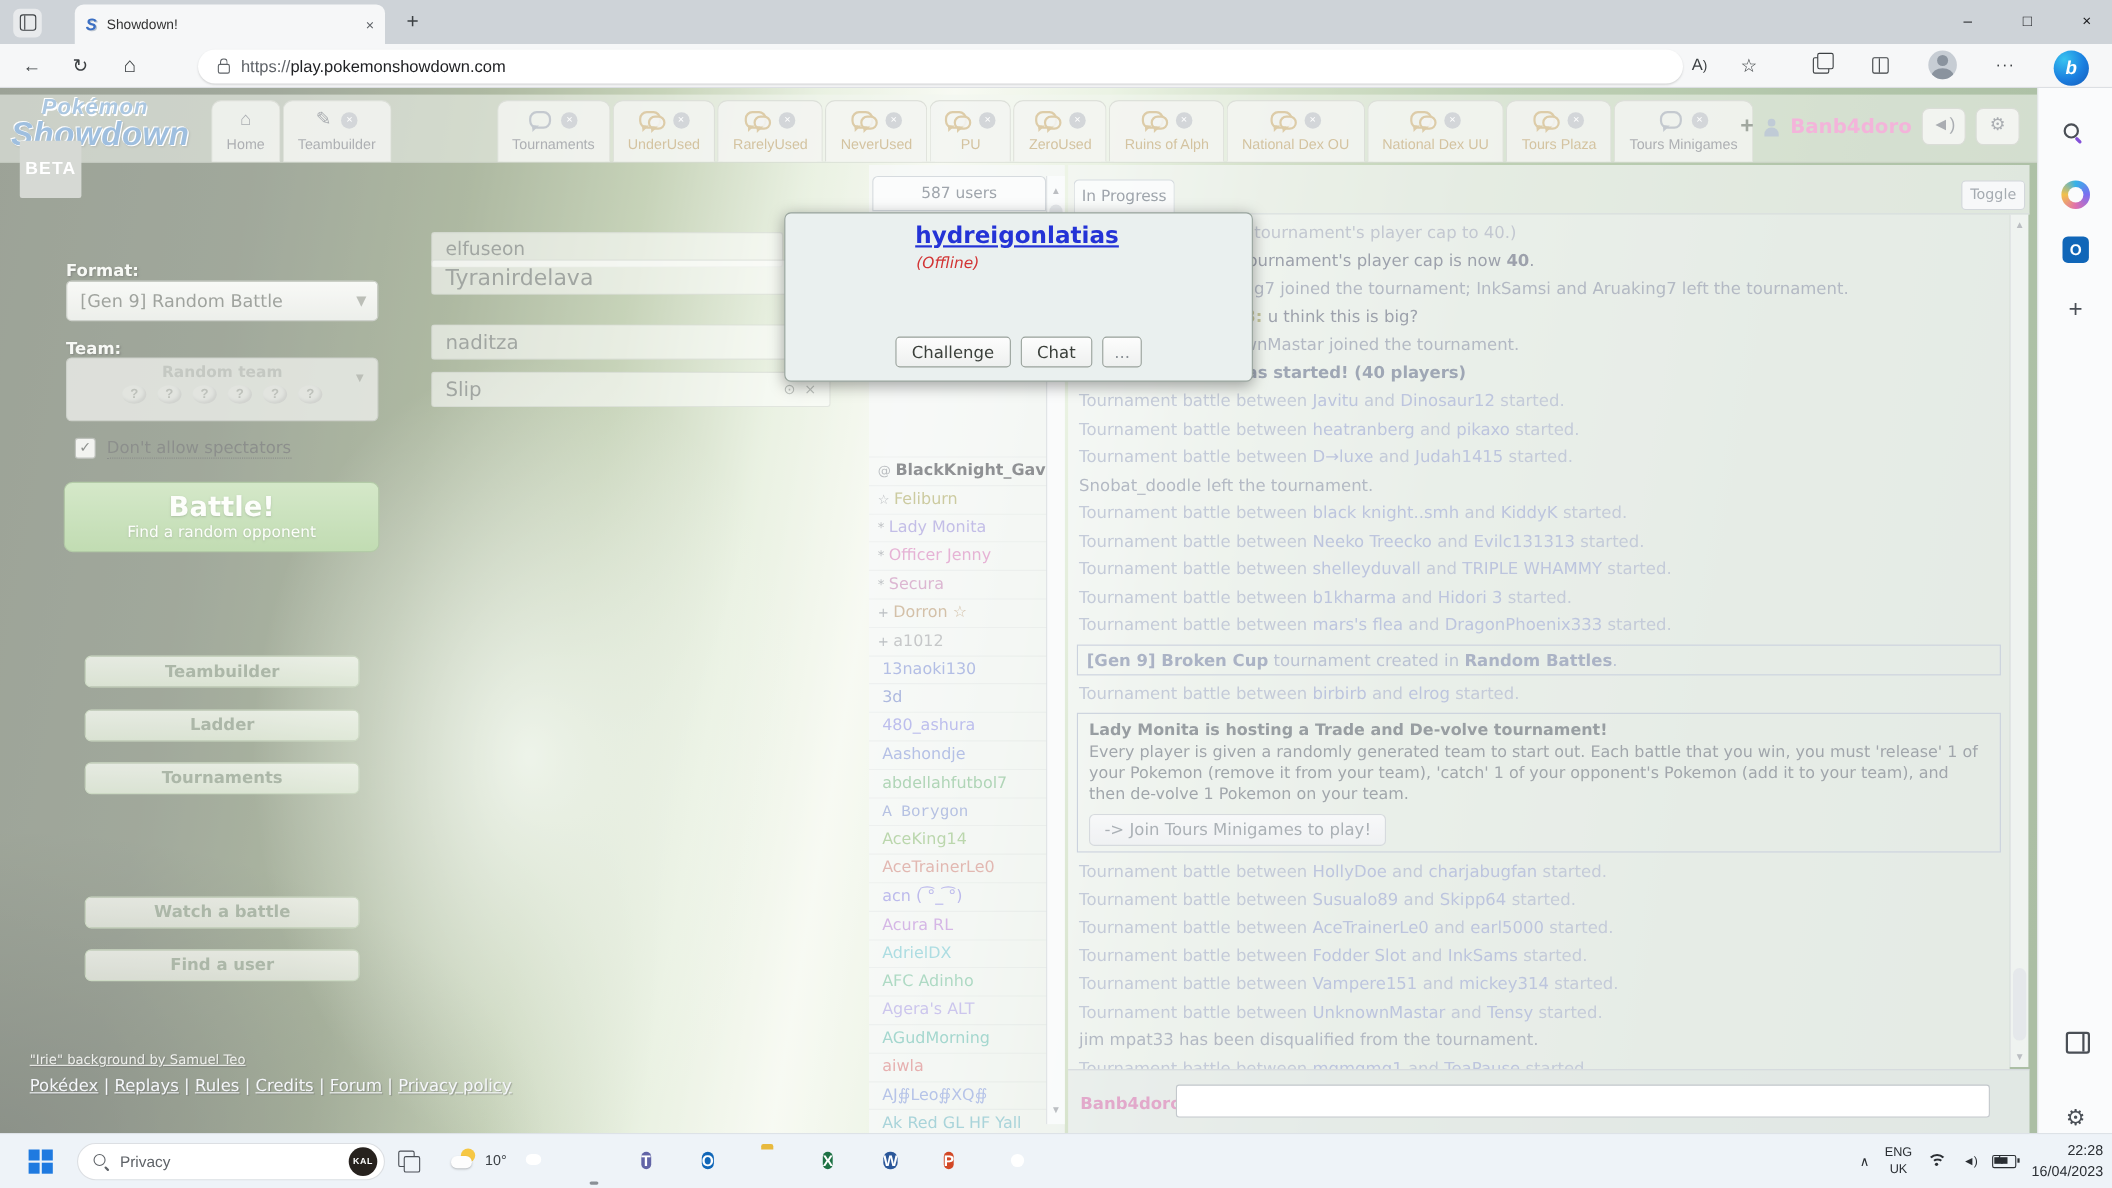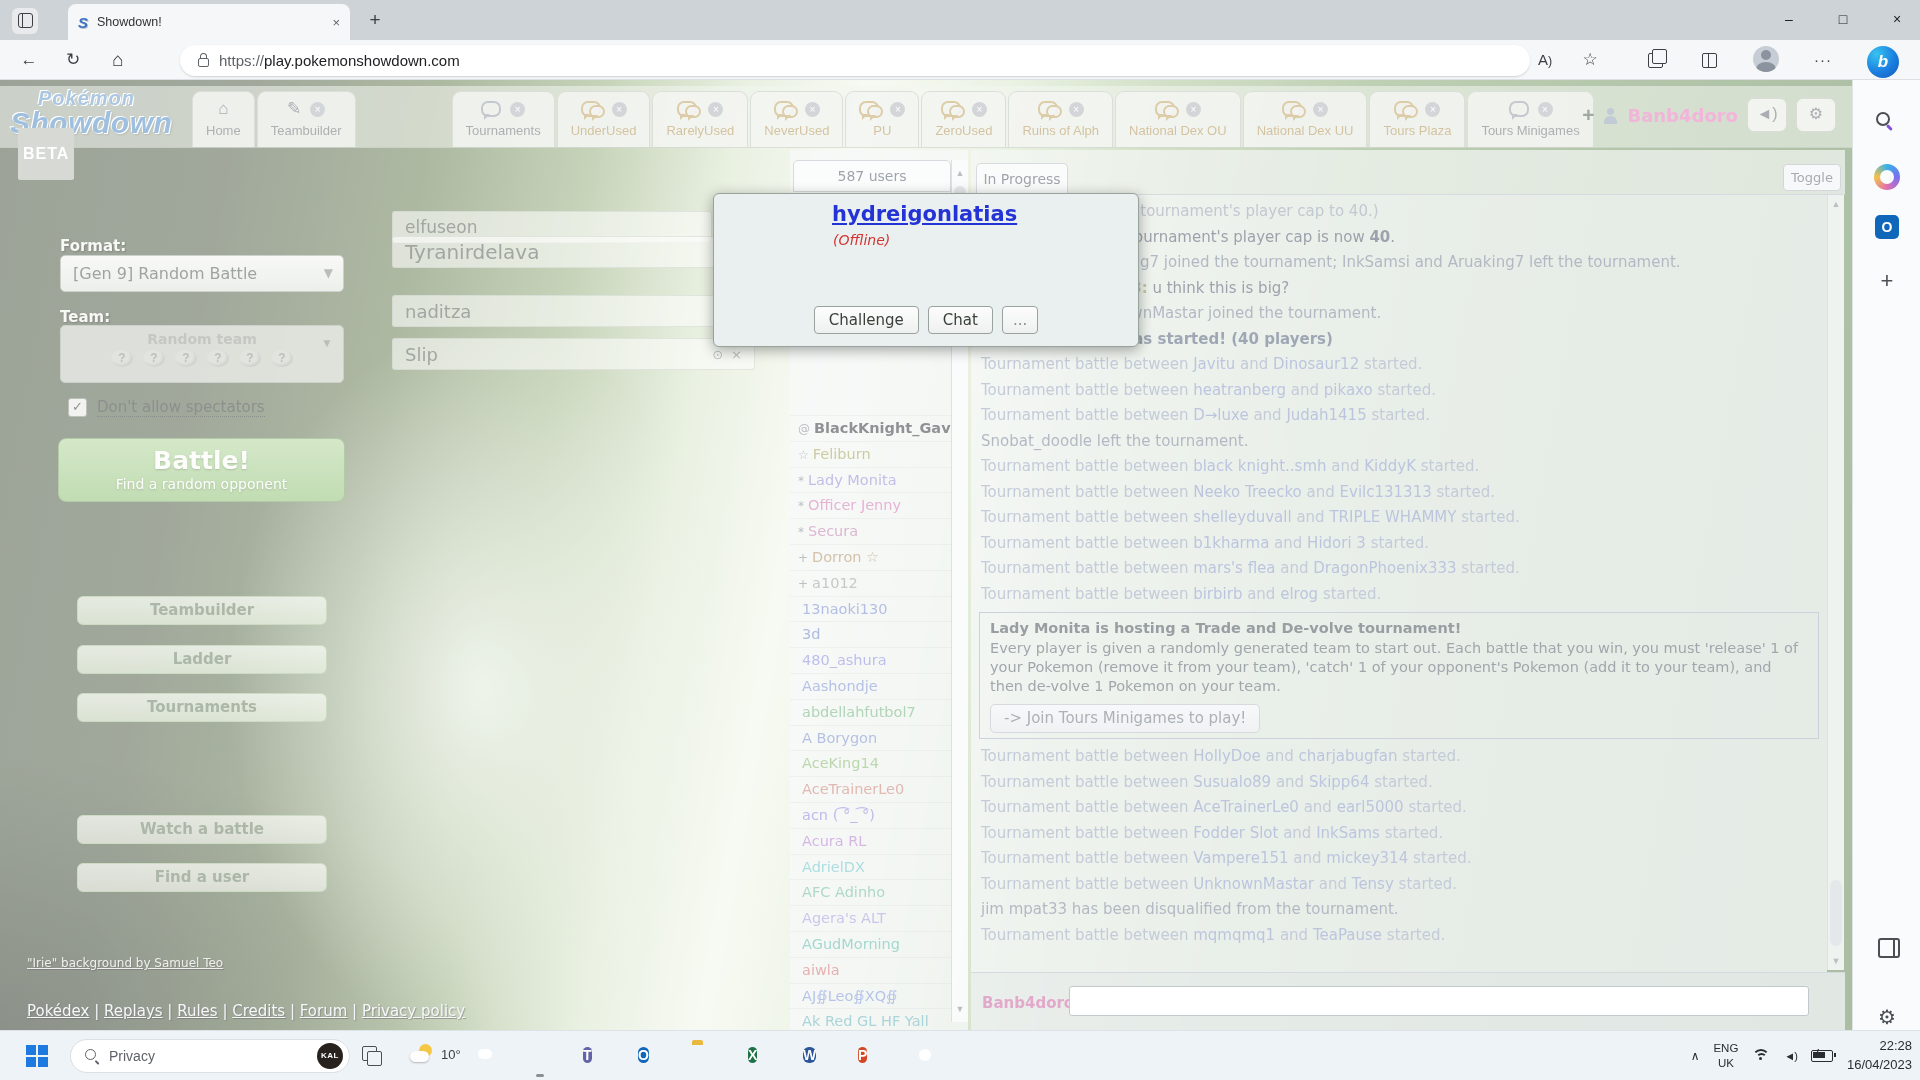--- a/index.html
+++ b/index.html
@@ -100,21 +100,21 @@
   #teambox .balls{display:flex;justify-content:center;gap:10px;margin-top:3px;}
   #teambox .qb{width:22px;height:17px;border-radius:50%;background:#cdd1c9;box-shadow:inset -2px -2px 3px rgba(0,0,0,0.15);color:#8f958a;font-weight:bold;font-size:12px;text-align:center;line-height:17px;}
   #specrow{position:absolute;left:68px;top:318px;display:flex;align-items:center;gap:10px;z-index:1;}
   #speccheck{width:17px;height:17px;background:#e8eae6;border:1px solid #8e948a;border-radius:3px;color:#3d423c;font-size:13px;line-height:16px;text-align:center;}
   #speclabel{font-family:"DejaVu Sans",sans-serif;font-size:15px;color:#3a3f3a;border-bottom:1px dotted #3a3f3a;}
   #battlebtn{position:absolute;left:58px;top:358px;width:287px;height:64px;background:linear-gradient(#b6d8a2,#95c37c);border:1px solid #7da568;border-radius:8px;text-align:center;color:#fbfdf9;font-family:"DejaVu Sans",sans-serif;text-shadow:0 1px 2px rgba(60,90,50,0.5);box-sizing:border-box;z-index:1;}
   #battlebtn .bl{font-size:25px;font-weight:bold;margin-top:7px;}
   #battlebtn .bs{font-size:14px;margin-top:1px;}
   .mbtn{position:absolute;left:77px;width:250px;height:29px;background:linear-gradient(rgba(233,240,226,0.85),rgba(209,224,196,0.85));border:1px solid #a9bf9a;border-radius:6px;text-align:center;line-height:27px;font-family:"DejaVu Sans",sans-serif;font-size:15px;font-weight:bold;color:#70846a;box-sizing:border-box;z-index:1;}
   #credit{position:absolute;left:27px;top:876px;font-family:"DejaVu Sans",sans-serif;font-size:12px;color:#e4e6e0;text-decoration:underline;text-shadow:1px 1px 1px rgba(0,0,0,0.5);z-index:1;}
-  #flinks{position:absolute;left:27px;top:898px;font-family:"DejaVu Sans",sans-serif;font-size:15px;color:#eef1f7;text-shadow:1px 1px 1px rgba(0,0,0,0.5);z-index:1;margin-top:24px;}
+  #flinks{position:absolute;left:27px;top:898px;font-family:"DejaVu Sans",sans-serif;font-size:15px;color:#eef1f7;text-shadow:1px 1px 1px rgba(0,0,0,0.5);z-index:1;}
   #flinks a{color:#eef1f7;text-decoration:underline;}
 
   
   #users-panel{position:absolute;left:790px;top:70px;width:178px;height:880px;background:rgba(241,244,246,0.75);z-index:1;}
   #users-tab{position:absolute;left:3px;top:10px;width:158px;height:32px;background:rgba(248,250,250,0.95);border:1px solid #b9c2c8;border-radius:5px 5px 0 0;text-align:center;line-height:31px;font-family:"DejaVu Sans",sans-serif;font-size:14px;color:#5a6470;box-sizing:border-box;}
   #users-scroll{position:absolute;right:0;top:10px;width:17px;height:862px;background:rgba(248,250,251,0.85);border-left:1px solid #c7ccd0;box-sizing:border-box;}
   #users-scroll .ar{position:absolute;left:0;width:16px;text-align:center;font-size:9px;color:#8a9096;}
   #users-scroll .thumb{position:absolute;left:2px;top:26px;width:12px;height:150px;background:#d3d8dc;border-radius:6px;}
   #users-list{position:absolute;left:0;top:265px;width:161px;}
   .urow{height:24.8px;line-height:24.8px;padding-left:8px;font-family:"DejaVu Sans",sans-serif;font-size:14.5px;white-space:nowrap;overflow:hidden;border-top:1px solid rgba(120,130,140,0.12);}
@@ -405,21 +405,21 @@
           <div class="urow"><span class="pfx">*</span><span class="uname" style="color: rgb(152, 143, 214);">Lady Monita</span></div>
           <div class="urow"><span class="pfx">*</span><span class="uname" style="color: rgb(212, 124, 183);">Officer Jenny</span></div>
           <div class="urow"><span class="pfx">*</span><span class="uname" style="color: rgb(195, 131, 177);">Secura</span></div>
           <div class="urow"><span class="pfx">+</span><span class="uname" style="color: rgb(181, 149, 107);">Dorron ☆</span></div>
           <div class="urow"><span class="pfx">+</span><span class="uname" style="color: rgb(158, 161, 163);">a1012</span></div>
           <div class="urow"><span class="pfx"></span><span class="uname" style="color: rgb(125, 144, 210);">13naoki130</span></div>
           <div class="urow"><span class="pfx"></span><span class="uname" style="color: rgb(116, 136, 201);">3d</span></div>
           <div class="urow"><span class="pfx"></span><span class="uname" style="color: rgb(141, 144, 224);">480_ashura</span></div>
           <div class="urow"><span class="pfx"></span><span class="uname" style="color: rgb(128, 148, 212);">Aashondje</span></div>
           <div class="urow"><span class="pfx"></span><span class="uname" style="color: rgb(119, 183, 131);">abdellahfutbol7</span></div>
-          <div class="urow"><span class="pfx"></span><span class="uname" style="color: rgb(128, 148, 206);">A Borygon</span></div>
+          <div class="urow"><span class="pfx"></span><span class="uname" style="color: rgb(128, 148, 206); font-family: Liberation Mono, monospace;">A Borygon</span></div>
           <div class="urow"><span class="pfx"></span><span class="uname" style="color: rgb(138, 186, 114);">AceKing14</span></div>
           <div class="urow"><span class="pfx"></span><span class="uname" style="color: rgb(205, 133, 122);">AceTrainerLe0</span></div>
           <div class="urow"><span class="pfx"></span><span class="uname" style="color: rgb(141, 137, 223);">acn ( ͡°_ ͡°)</span></div>
           <div class="urow"><span class="pfx"></span><span class="uname" style="color: rgb(183, 131, 212);">Acura RL</span></div>
           <div class="urow"><span class="pfx"></span><span class="uname" style="color: rgb(114, 197, 205);">AdrielDX</span></div>
           <div class="urow"><span class="pfx"></span><span class="uname" style="color: rgb(116, 191, 154);">AFC Adinho</span></div>
           <div class="urow"><span class="pfx"></span><span class="uname" style="color: rgb(167, 157, 224);">Agera's ALT</span></div>
           <div class="urow"><span class="pfx"></span><span class="uname" style="color: rgb(100, 187, 172);">AGudMorning</span></div>
           <div class="urow"><span class="pfx"></span><span class="uname" style="color: rgb(213, 119, 119);">aiwla</span></div>
           <div class="urow"><span class="pfx"></span><span class="uname" style="color: rgb(130, 153, 216);">AJ∯Leo∯XQ∯</span></div>
@@ -440,20 +440,21 @@
         <div class="msg big"><span>The tournament has started! (40 players)</span></div>
         <div class="msg battle"><span>Tournament battle between </span><span class="lnk">Javitu</span><span> and </span><span class="lnk">Dinosaur12</span><span> started.</span></div>
         <div class="msg battle"><span>Tournament battle between </span><span class="lnk">heatranberg</span><span> and </span><span class="lnk">pikaxo</span><span> started.</span></div>
         <div class="msg battle"><span>Tournament battle between </span><span class="lnk">D→luxe</span><span> and </span><span class="lnk">Judah1415</span><span> started.</span></div>
         <div class="msg info"><span>Snobat_doodle left the tournament.</span></div>
         <div class="msg battle"><span>Tournament battle between </span><span class="lnk">black knight..smh</span><span> and </span><span class="lnk">KiddyK</span><span> started.</span></div>
         <div class="msg battle"><span>Tournament battle between </span><span class="lnk">Neeko Treecko</span><span> and </span><span class="lnk">Evilc131313</span><span> started.</span></div>
         <div class="msg battle"><span>Tournament battle between </span><span class="lnk">shelleyduvall</span><span> and </span><span class="lnk">TRIPLE WHAMMY</span><span> started.</span></div>
         <div class="msg battle"><span>Tournament battle between </span><span class="lnk">b1kharma</span><span> and </span><span class="lnk">Hidori 3</span><span> started.</span></div>
         <div class="msg battle"><span>Tournament battle between </span><span class="lnk">mars's flea</span><span> and </span><span class="lnk">DragonPhoenix333</span><span> started.</span></div>
+        <div class="msg-box"><span class="b">[Gen 9] Broken Cup</span><span> tournament created in </span><span class="b">Random Battles</span><span>.</span></div>
         <div class="msg battle"><span>Tournament battle between </span><span class="lnk">birbirb</span><span> and </span><span class="lnk">elrog</span><span> started.</span></div>
         <div class="announce"><div class="ttl">Lady Monita is hosting a Trade and De-volve tournament!</div><div class="bod">Every player is given a randomly generated team to start out. Each battle that you win, you must 'release' 1 of your Pokemon (remove it from your team), 'catch' 1 of your opponent's Pokemon (add it to your team), and then de-volve 1 Pokemon on your team.</div><div class="btn">-&gt; Join Tours Minigames to play!</div></div>
         <div class="msg battle"><span>Tournament battle between </span><span class="lnk">HollyDoe</span><span> and </span><span class="lnk">charjabugfan</span><span> started.</span></div>
         <div class="msg battle"><span>Tournament battle between </span><span class="lnk">Susualo89</span><span> and </span><span class="lnk">Skipp64</span><span> started.</span></div>
         <div class="msg battle"><span>Tournament battle between </span><span class="lnk">AceTrainerLe0</span><span> and </span><span class="lnk">earl5000</span><span> started.</span></div>
         <div class="msg battle"><span>Tournament battle between </span><span class="lnk">Fodder Slot</span><span> and </span><span class="lnk">InkSams</span><span> started.</span></div>
         <div class="msg battle"><span>Tournament battle between </span><span class="lnk">Vampere151</span><span> and </span><span class="lnk">mickey314</span><span> started.</span></div>
         <div class="msg battle"><span>Tournament battle between </span><span class="lnk">UnknownMastar</span><span> and </span><span class="lnk">Tensy</span><span> started.</span></div>
         <div class="msg info"><span>jim mpat33 has been disqualified from the tournament.</span></div>
         <div class="msg battle"><span>Tournament battle between </span><span class="lnk">mqmqmq1</span><span> and </span><span class="lnk">TeaPause</span><span> started.</span></div>

